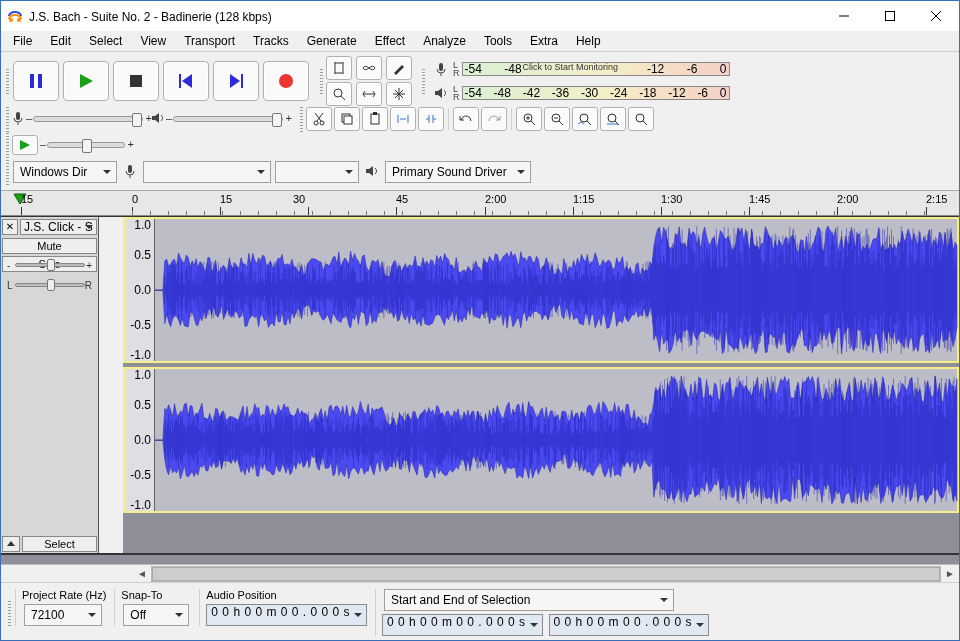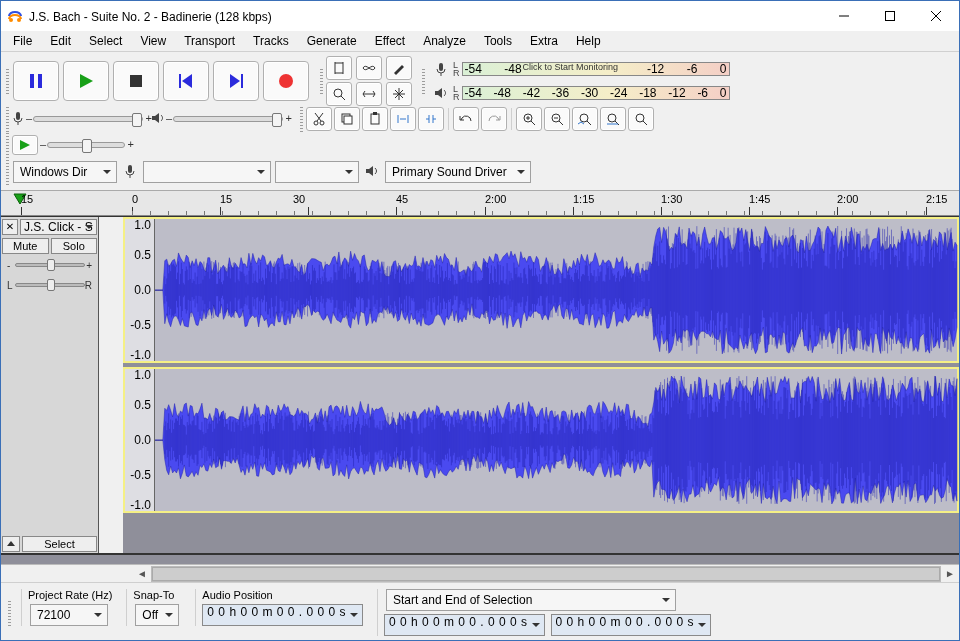--- a/index.html
+++ b/index.html
@@ -75,21 +75,21 @@
   .ruler .tick{position:absolute;bottom:0;width:1px;height:8px;background:#333;}
   .ruler .tick.minor{height:4px;background:#777;}
 
   
   .main{flex:1;display:flex;border-top:1px solid #333;border-bottom:1px solid #333;min-height:0;}
   .trackpanel{width:98px;background:#d7d7d7;border-right:1px solid #555;display:flex;flex-direction:column;}
   .tp-top{display:flex;align-items:center;height:20px;}
   .tp-top .x{width:16px;height:16px;border:1px solid #888;background:#eee;margin:1px;display:flex;align-items:center;justify-content:center;font-size:10px;line-height:1}
   .tp-top .name{flex:1;border:1px solid #888;background:#eee;height:16px;margin:1px;padding:0 3px;overflow:hidden;white-space:nowrap;position:relative}
   .tp-top .name::after{content:"";position:absolute;right:3px;top:5px;border:4px solid transparent;border-top-color:#333;}
-  .tp-btns{display:flex;height:18px;}
+  .tp-btns{display:flex;height:18px;flex-direction:column;}
   .tp-btns .b{flex:1;border:1px solid #888;background:#eee;margin:1px;text-align:center;font-size:11px;line-height:14px;}
   .tp-slider{height:20px;display:flex;align-items:center;justify-content:center;position:relative}
   .tp-slider .track{width:70px;height:4px;background:#bbb;border:1px solid #888;border-radius:2px;position:relative}
   .tp-slider .track .thumb{position:absolute;top:-5px;width:8px;height:12px;background:#eee;border:1px solid #777;border-radius:2px;}
   .tp-slider .ml{position:absolute;left:6px;font-size:10px;color:#333}
   .tp-slider .mr{position:absolute;right:6px;font-size:10px;color:#333}
   .tp-info{font-size:11px;padding:4px 4px;line-height:13px;color:#222}
   .tp-bottom{margin-top:auto;display:flex;height:18px}
   .tp-bottom .arr{width:18px;border:1px solid #888;background:#eee;margin:1px;display:flex;align-items:center;justify-content:center}
   .tp-bottom .sel{flex:1;border:1px solid #888;background:#eee;margin:1px;text-align:center;font-size:11px;line-height:14px}
@@ -104,21 +104,21 @@
   .wave .mid{position:absolute;left:0;right:0;top:50%;height:1px;background:#6a6aa0;}
   .wave-svg{position:absolute;left:0;top:0;width:100%;height:100%;}
   .wave-svg path{fill:#4a4af0;stroke:#2020b0;stroke-width:0.5;}
 
   .hscroll{height:18px;background:#f0f0f0;border-top:1px solid #bbb;display:flex;align-items:center;}
   .hscroll .lt,.hscroll .rt{width:18px;text-align:center;font-size:10px;color:#555}
   .hscroll .bar{flex:1;height:16px;background:#e6e6e6;border:1px solid #bbb;position:relative}
   .hscroll .bar .th{position:absolute;left:0;top:0;bottom:0;width:100%;background:#cdcdcd;border:1px solid #aaa;}
 
   
-  .selbar{background:var(--bg);padding:6px 4px 4px 4px;display:flex;align-items:flex-start;gap:8px;border-top:1px solid #cfcfcf;}
+  .selbar{background:var(--bg);padding:6px 4px 4px 4px;display:flex;align-items:flex-start;gap:2px;border-top:1px solid #cfcfcf;}
   .selgroup{display:flex;flex-direction:column;border-left:1px solid #cfcfcf;padding:0 6px;}
   .selgroup:first-child{border-left:none}
   .selgroup .lab{font-size:11px;margin-bottom:3px;}
   .selgroup .inp{height:22px;border:1px solid #8a8a8a;background:var(--field-bg);padding:0 16px 0 4px;font-size:12px;letter-spacing:0.5px;position:relative;display:inline-block}
   .selgroup .inp::after{content:"";position:absolute;right:4px;top:8px;border:4px solid transparent;border-top-color:#333;}
   .selgroup .dd{height:22px;width:70px}
   .selend{display:flex;gap:6px}
 
   
   .status{height:20px;background:var(--bg);border-top:1px solid #cfcfcf;padding:2px 6px;font-size:11px}
@@ -597,21 +597,21 @@
   <div class="selbar">
     <div class="grip"></div>
     <div class="selgroup">
       <span class="lab">Project Rate (Hz)</span>
       <div class="dd" style="width:78px">
           <span>72100</span>
         </div>
     </div>
     <div class="selgroup">
       <span class="lab">Snap-To</span>
-      <div class="dd" style="width:44px">
+      <div class="dd" style="width:66px">
           <span>Off</span>
         </div>
     </div>
     <div class="selgroup">
       <span class="lab">Audio Position</span>
       <span class="inp">0 0 h 0 0 m 0 0 . 0 0 0 s</span>
     </div>
     <div class="selgroup" style="flex:0 0 auto">
       <div class="dd" style="width:290px;background:#f6f6f6">
           <span>Start and End of Selection</span>

